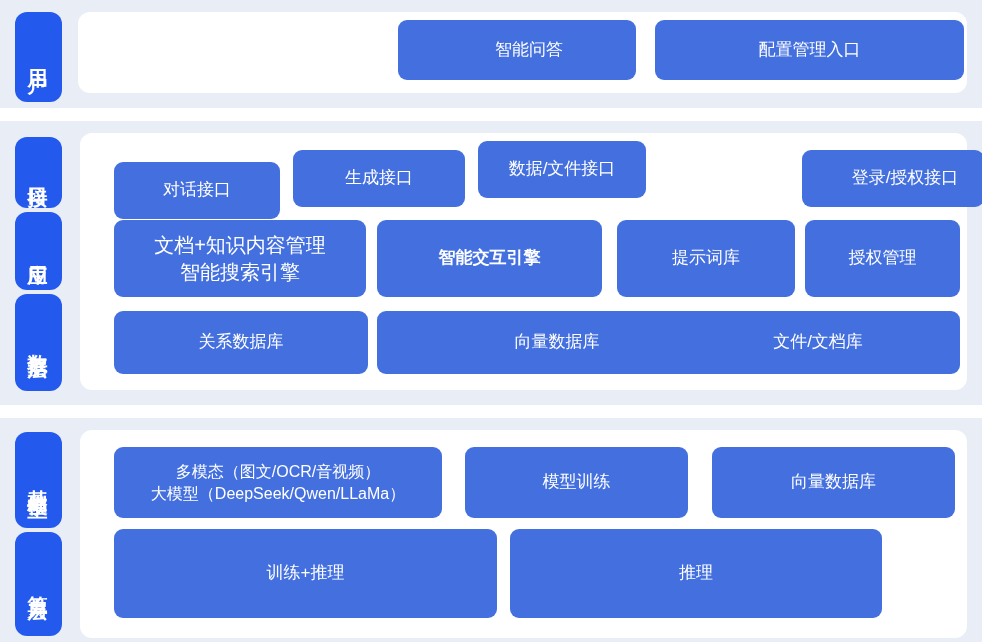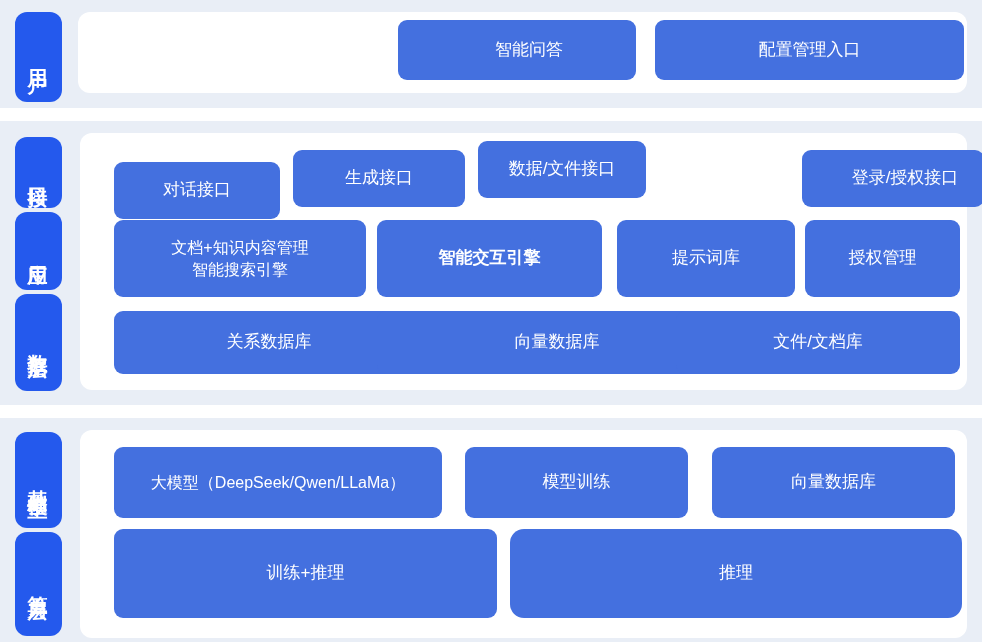--- a/index.html
+++ b/index.html
@@ -52,35 +52,35 @@
   .b-smart-search{left:34px;top:8px;width:273px;height:60px;}
   .b-smart-qa{left:320px;top:8px;width:214px;height:60px;padding-left:24px;}
   .b-config-entry{left:577px;top:8px;width:309px;height:60px;}
   
   .b-dialog-api{left:34px;top:17px;width:166px;height:57px;margin-top:12px;}
   .b-generation-api{left:213px;top:17px;width:172px;height:57px;}
   .b-data-file-api{left:398px;top:8px;width:168px;height:57px;}
   .b-search-api{left:578px;top:17px;width:137px;height:57px;}
   .b-login-auth-api{left:722px;top:17px;width:158px;height:57px;padding-left:24px;}
   
-  .b-doc-engine{left:34px;top:87px;width:252px;height:77px;font-size:16px;}
+  .b-doc-engine{left:34px;top:87px;width:252px;height:77px;font-size:20px;}
   .b-interaction-engine{left:297px;top:87px;width:225px;height:77px;font-weight:bold;}
   .b-prompt-library{left:537px;top:87px;width:178px;height:77px;}
   .b-auth-management{left:725px;top:87px;width:155px;height:77px;}
   
-  .b-relational-db{left:34px;top:178px;width:254px;height:63px;padding-left:28px;}
+  .b-relational-db{left:34px;top:178px;width:254px;height:63px;}
   .b-vector-db{left:297px;top:178px;width:288px;height:63px;padding-left:36px;}
   .b-file-doc-store{left:596px;top:178px;width:284px;height:63px;}
   
   .b-multimodal-llm{left:34px;top:17px;width:328px;height:71px;font-size:16px;}
   .b-model-training{left:385px;top:17px;width:223px;height:71px;}
   .b-model-management{left:632px;top:17px;width:243px;height:71px;}
   
   .b-training-inference{left:34px;top:99px;width:383px;height:89px;}
-  .b-inference{left:430px;top:99px;width:452px;height:89px;border-radius:14px;}
+  .b-inference{left:430px;top:99px;width:372px;height:89px;}
 </style>
 </head>
 <body>
 
 <div class="band band-1"></div>
 <div class="band band-2"></div>
 <div class="band band-3"></div>
 
 <div class="pill pill-user">用户</div>
 <div class="pill pill-interface">接口</div>
@@ -108,20 +108,21 @@
   <div class="block b-prompt-library">提示词库</div>
   <div class="block b-auth-management">授权管理</div>
 
   <div class="block b-relational-db">关系数据库</div>
   <div class="block b-vector-db">向量数据库</div>
   <div class="block b-file-doc-store">文件/文档库</div>
 </div>
 
 <div class="card card-3">
   <div class="block b-multimodal-llm">
+    <span>多模态（图文/OCR/音视频）</span>
     <span>大模型（DeepSeek/Qwen/LLaMa）</span>
   </div>
   <div class="block b-model-training">模型训练</div>
   <div class="block b-model-management">向量数据库</div>
 
   <div class="block b-training-inference">训练+推理</div>
   <div class="block b-inference">推理</div>
 </div>
 
 </body></html>

